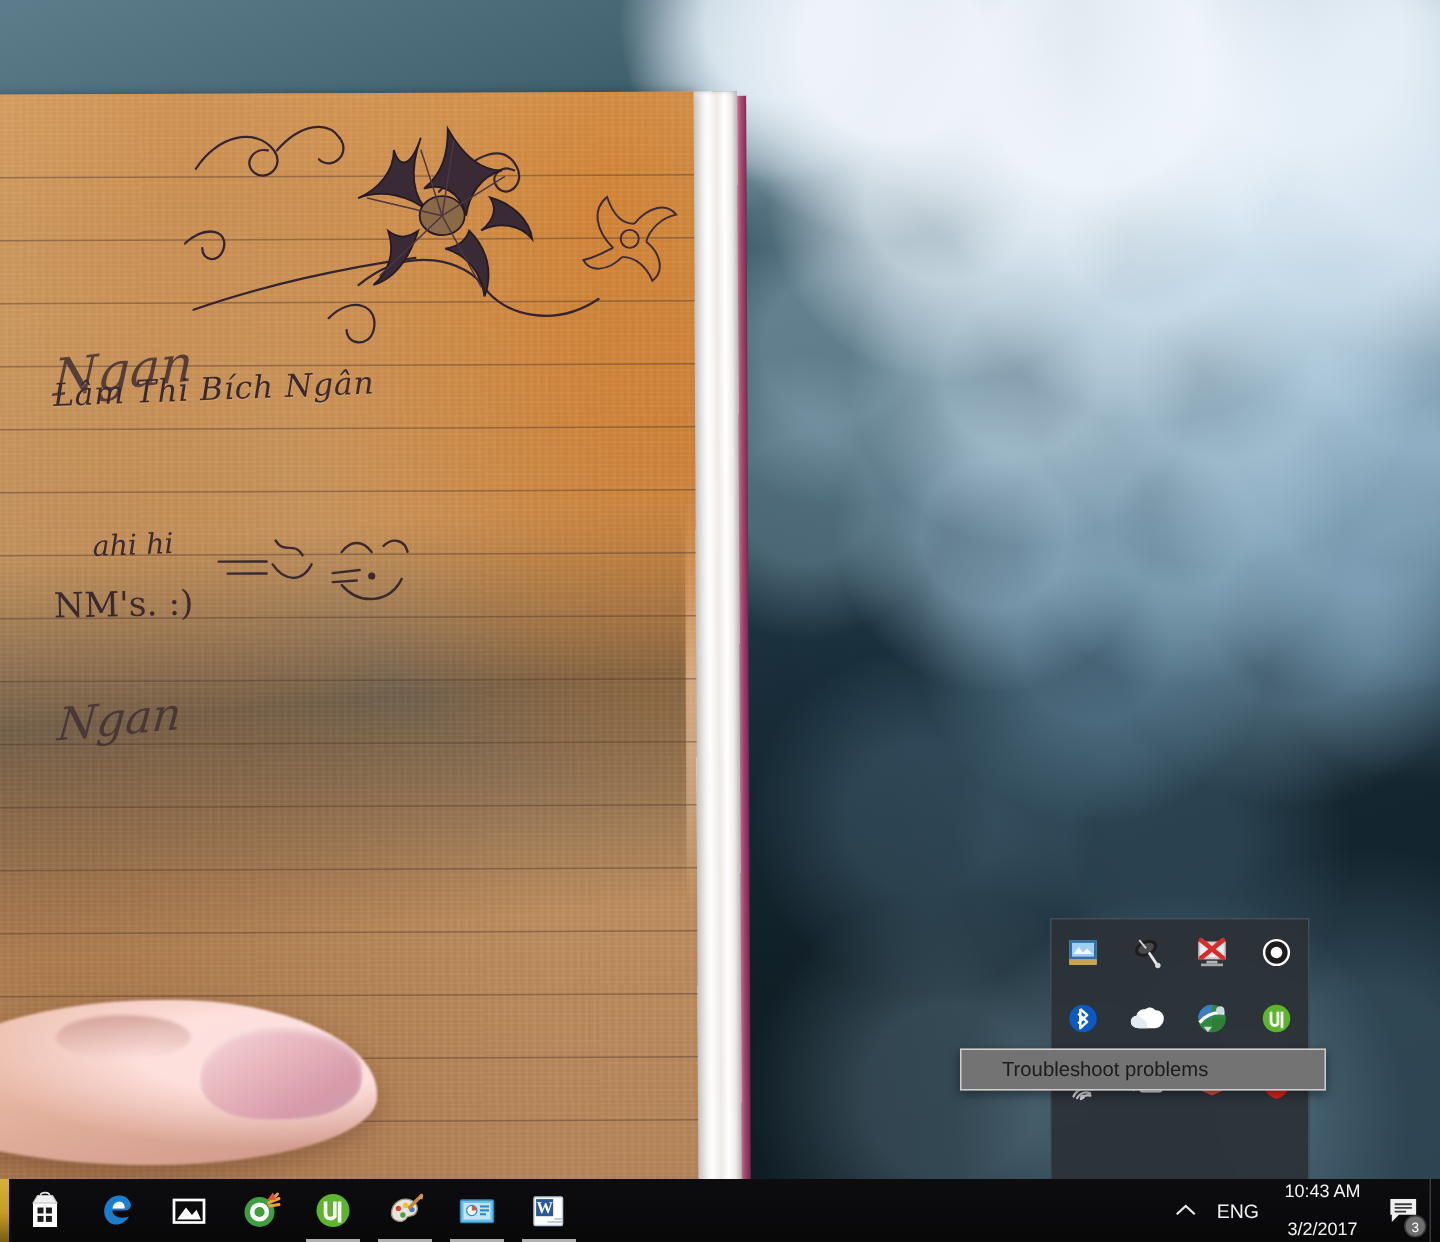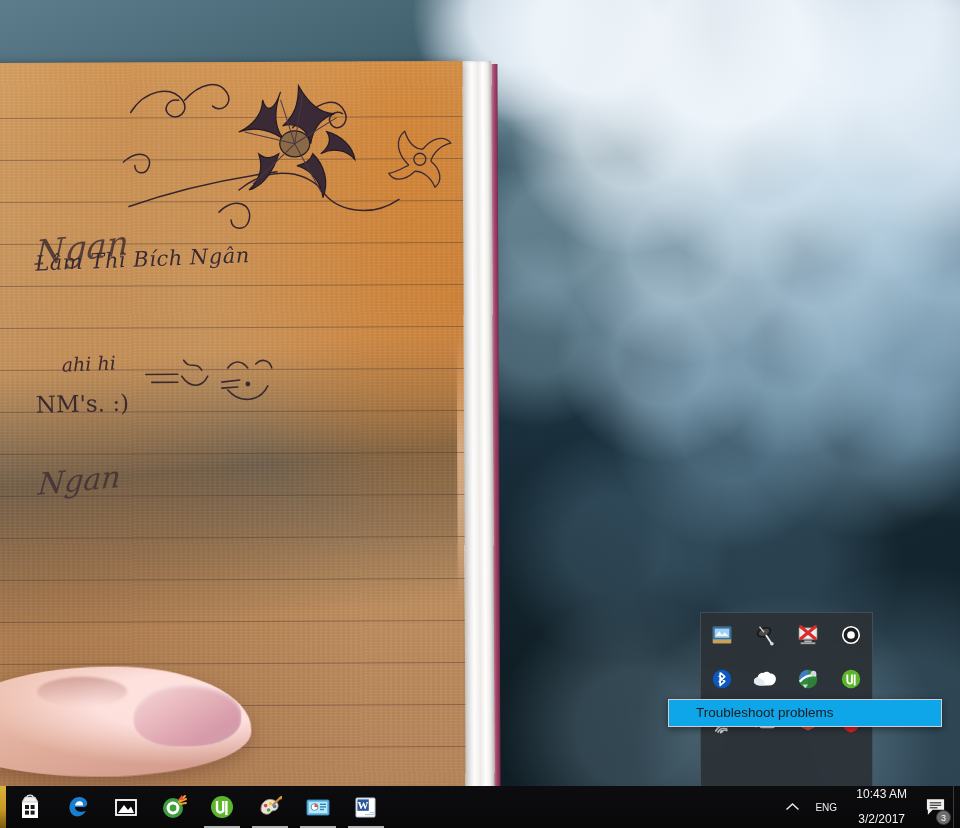--- a/index.html
+++ b/index.html
@@ -139,22 +139,22 @@
   }
   .tray-grid{
     position:absolute; inset:0;
     display:grid; grid-template-columns:repeat(4,1fr); grid-template-rows:repeat(4,1fr);
     align-items:center; justify-items:center;
   }
   .tray-cell{ width:100%; height:100%; display:flex; align-items:center; justify-content:center; }
 
   
   .ctx{
-    position:absolute; left:668px; top:699px; width:274px;
-    background:#0ea5e9;
+    position:absolute; left:640px; top:699px; width:244px;
+    background:#737373;
     border:1px solid #cfcfcf;
     box-shadow:0 2px 7px rgba(0,0,0,.45);
     padding:1px 0;
     z-index:40;
   }
   .ctx-item{
     height:24px; line-height:24px;
     padding:0 6px 0 27px;
     font-size:13.5px; color:#1c1c1c;
     white-space:nowrap; overflow:hidden;
@@ -187,21 +187,21 @@
   .tray-right{
     display:flex; align-items:center; height:100%;
     padding-right:2px; gap:0;
   }
   .tray-chev{
     width:28px; height:100%; display:flex; align-items:center; justify-content:center;
     color:#e9e9e9;
   }
   .tray-lang{
     min-width:40px; height:100%; display:flex; align-items:center; justify-content:center;
-    color:#f0f0f0; font-size:10px; padding:0 7px;
+    color:#f0f0f0; font-size:13px; padding:0 7px;
   }
   .tray-clock{
     height:100%; display:flex; flex-direction:column;
     align-items:center; justify-content:center;
     color:#f4f4f4; font-size:12px; line-height:15px; padding:0 10px;gap:10px;
   }
   .tray-action{
     width:36px; height:100%; display:flex; align-items:center; justify-content:center;
     position:relative;
   }

